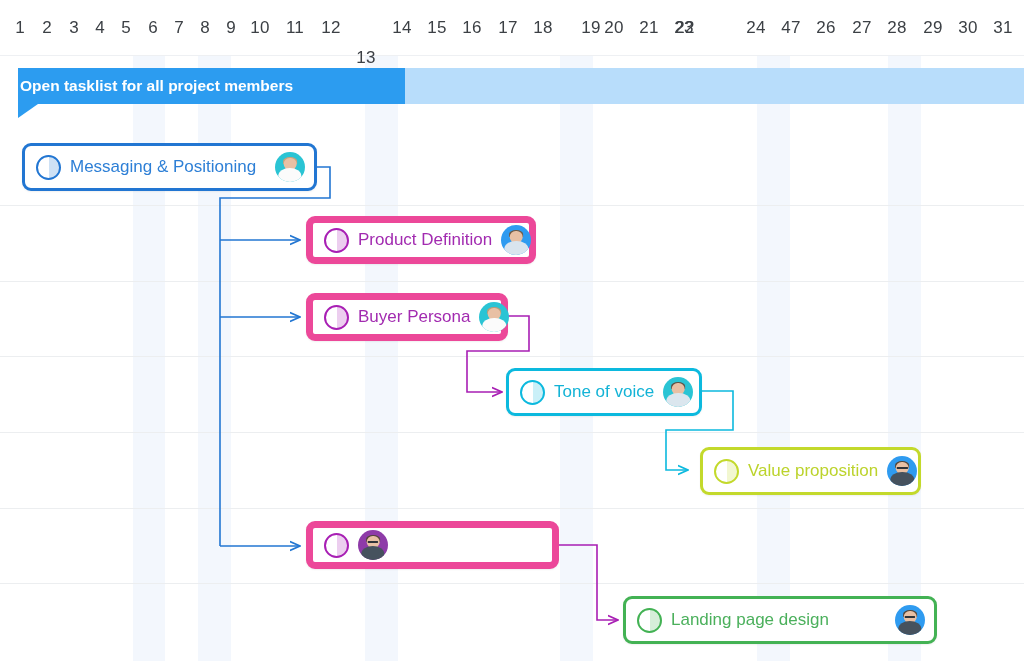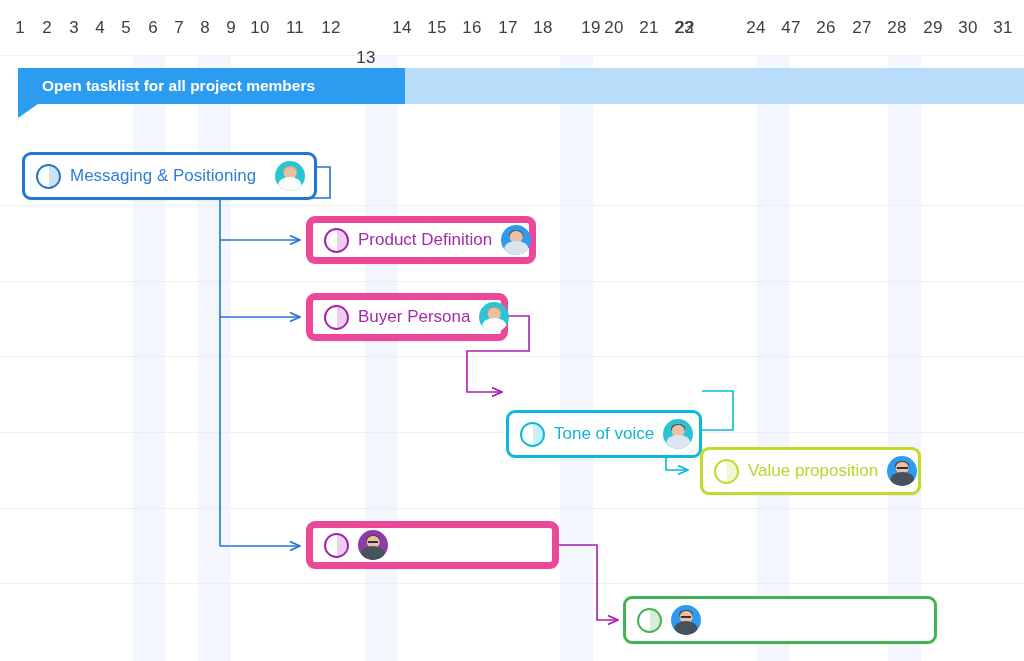--- a/index.html
+++ b/index.html
@@ -50,21 +50,21 @@
     position: absolute; left: 18px; top: 0; right: 0; height: 36px;
     background: #b8ddfb;
   }
   .banner-main {
     position: absolute; left: 18px; top: 0; width: 387px; height: 36px;
     background: #2c9cf0;
     display: flex; align-items: center;
   }
   .banner-main span {
     color: #ffffff; font-size: 15.5px; font-weight: bold;
-    padding-left: 24px; white-space: nowrap;
+    padding-left: 2px; white-space: nowrap;
   }
   .banner-tail {
     position: absolute; left: 18px; top: 36px;
     width: 0; height: 0;
     border-left: 20px solid #2c9cf0;
     border-bottom: 14px solid transparent;
   }
 
   
   .links { position: absolute; inset: 0; z-index: 5; pointer-events: none; }
@@ -133,21 +133,21 @@
     transform: translateX(-50%);
     border-top: 2px solid #2f3338;
     border-radius: 2px;
   }
 
   
   .c-blue   { border: 3px solid #2276d2; color: #2276d2; }
   .c-blue   .label { color: #2d7fd6; }
   .c-purple { border: 7px solid #ec4899; color: #a81fb4; }
   .c-purple .label { color: #a22bb0; }
-  .c-cyan   { border: 3px solid #0cb9de; color: #0cb9de; margin-top: 42px; }
+  .c-cyan   { border: 3px solid #0cb9de; color: #0cb9de; }
   .c-cyan   .label { color: #13b3d6; }
   .c-lime   { border: 3px solid #c3d92b; color: #c3d92b; }
   .c-lime   .label { color: #bcd32c; }
   .c-green  { border: 3px solid #43b254; color: #43b254; }
   .c-green  .label { color: #4bb05c; }
 </style>
 </head>
 <body>
 
 <div id="app">
@@ -232,21 +232,21 @@
       <path d="M220,546 L300,546" fill="none" stroke="#2276d2" stroke-width="1.6" marker-end="url(#ah-blue)"></path>
     </g>
 
     <path d="M508,316 L529,316 L529,351 L467,351 L467,392 L502,392" fill="none" stroke="#a81fb4" stroke-width="1.6" marker-end="url(#ah-purple)"></path>
 
     <path d="M702,391 L733,391 L733,430 L666,430 L666,470 L688,470" fill="none" stroke="#0cb9de" stroke-width="1.6" marker-end="url(#ah-cyan)"></path>
 
     <path d="M559,545 L597,545 L597,620 L618,620" fill="none" stroke="#a81fb4" stroke-width="1.6" marker-end="url(#ah-purple)"></path>
   </svg>
 
-  <div class="card c-blue" style="left:22px; top:143px; width:295px;margin-top:9px;">
+  <div class="card c-blue" style="left:22px; top:143px; width:295px;">
     <span class="prog"></span>
     <span class="label">Messaging &amp; Positioning</span>
     <span class="avatar" style="background:#2ac4d4;">
       <i class="hair" style="background:#c8a27c;"></i>
         <i class="head"></i>
         <i class="body" style="background:#fbfbfb;"></i>
     </span>
   </div>
 
   <div class="card c-purple" style="left:306px; top:216px; width:230px;">
@@ -295,20 +295,21 @@
     <span class="avatar glasses" style="background:#8e3ba8;">
       <i class="hair" style="background:#54473a;"></i>
         <i class="head"></i>
         <i class="gl"></i>
         <i class="body" style="background:#46525e;"></i>
     </span>
   </div>
 
   <div class="card c-green" style="left:623px; top:596px; width:314px;">
     <span class="prog"></span>
+    <span class="label">Landing  page design</span>
     <span class="avatar glasses" style="background:#2f9bf0;">
       <i class="hair" style="background:#54473a;"></i>
         <i class="head"></i>
         <i class="gl"></i>
         <i class="body" style="background:#46525e;"></i>
     </span>
   </div>
 
 </div>
 

